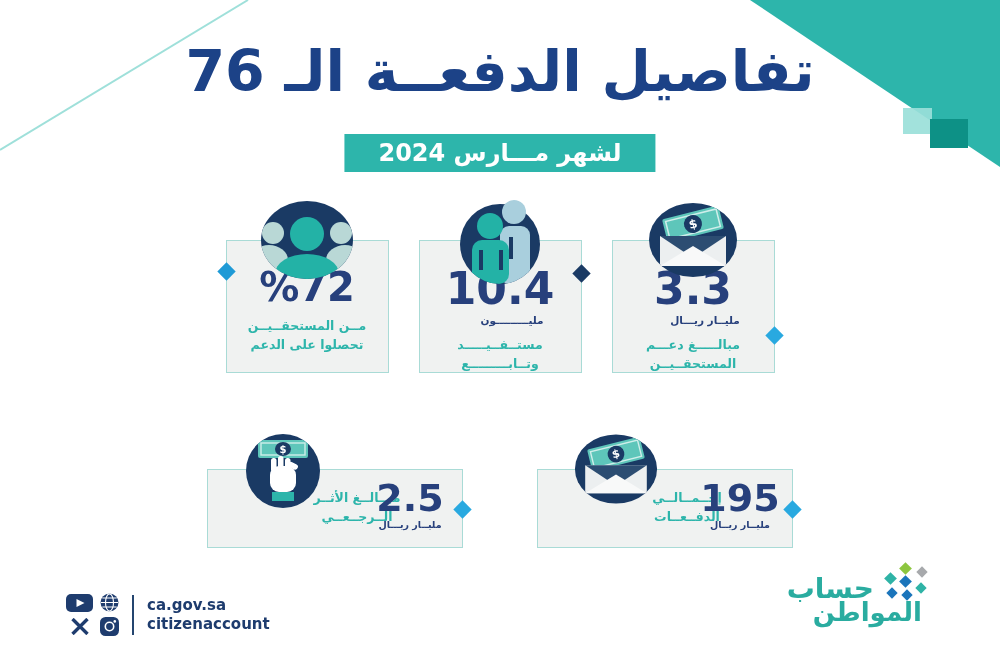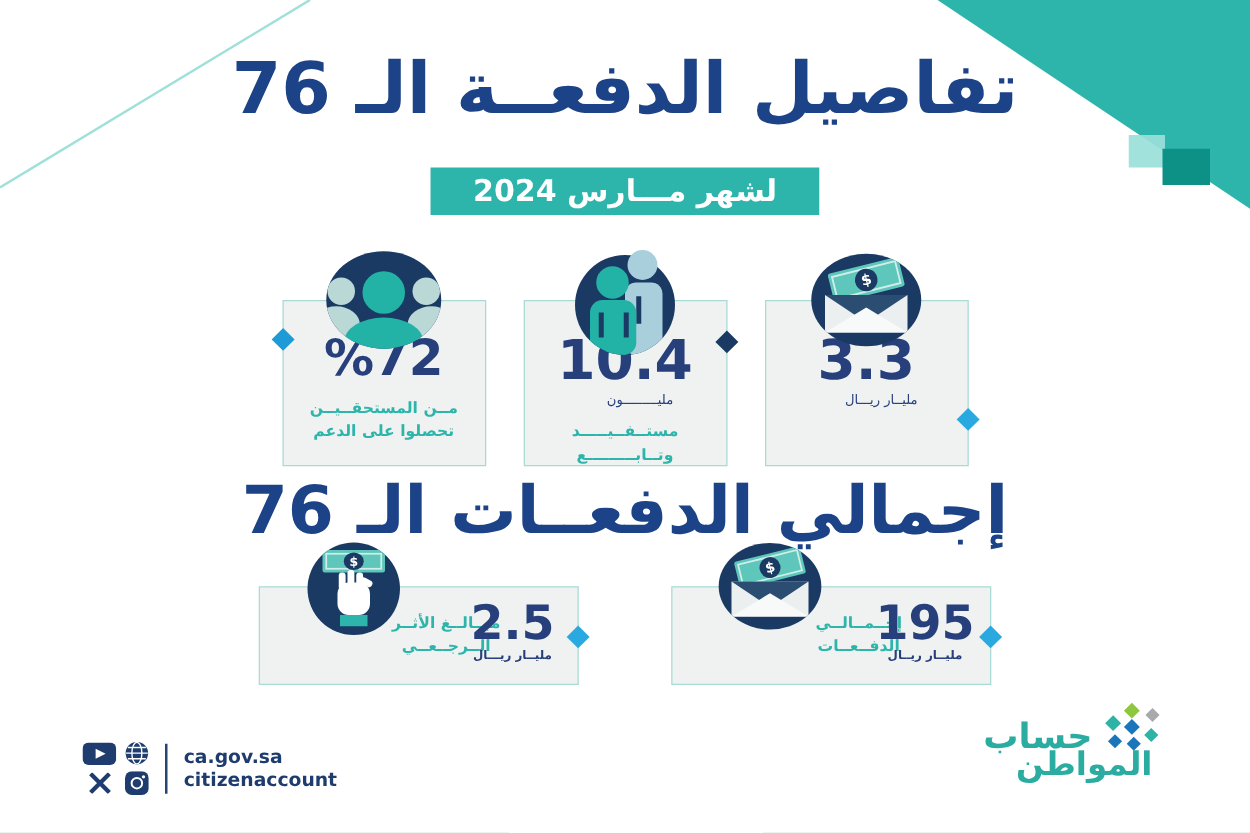--- a/index.html
+++ b/index.html
@@ -39,21 +39,21 @@
   .card-icon { position:absolute; left:50%; transform:translateX(-50%); line-height:0; }
   .icon-group { top:-42px; }
   .icon-two   { top:-46px; }
   .icon-env   { top:-40px; }
   .stat-value {
     margin-top:26px; text-align:center; font-size:44px; line-height:1;
     font-weight:bold; color:#27407c;
   }
   .stat-card.first .stat-value { font-size:40px; }
   .stat-unit {
-    text-align:center; font-size:10.5px; font-weight:normal; color:#27407c; margin-top:3px;margin-left:24px;
+    text-align:center; font-size:10.5px; font-weight:bold; color:#27407c; margin-top:3px;margin-left:24px;
   }
   .stat-unit:empty { display:none; }
   .stat-label {
     margin-top:9px; text-align:center; font-size:12.5px; font-weight:bold;
     color:#2db5ab; line-height:1.55;
   }
   .stat-card.first .stat-label { }
 
   .diamond { position:absolute; width:13px; height:13px; transform:rotate(45deg); }
   .d-blue { background:#1e9ad6; }
@@ -194,24 +194,27 @@
             </g>
             <rect x="12" y="35" width="66" height="30" fill="#eceff0"></rect>
             <polygon points="12,35 78,35 45,57" fill="#2c4d72"></polygon>
             <polygon points="12,65 45,45 78,65" fill="#f8f9f9"></polygon>
           </g>
         </svg>
       </div>
       <div class="diamond d-cyan" style="right:-7px; top:88px;"></div>
       <div class="stat-value" dir="ltr">3.3</div>
       <div class="stat-unit" dir="rtl">مليــار ريـــال</div>
+      <div class="stat-label" dir="rtl">
+        <div>مبالـــــغ دعـــم</div>
+        <div>المستحقــيــن</div>
+      </div>
     </div>
   </div>
 
-  <div class="title2" dir="rtl">إجمالي الدفعــات الـ 76</div>
 
   <div class="totals-row">
 
     <div class="wide-card">
       <div class="wide-icon">
         <svg width="78" height="78" viewBox="0 0 78 78">
           <defs>
               <clipPath id="cph">
                 <circle cx="39" cy="39" r="37"></circle>
               </clipPath>

